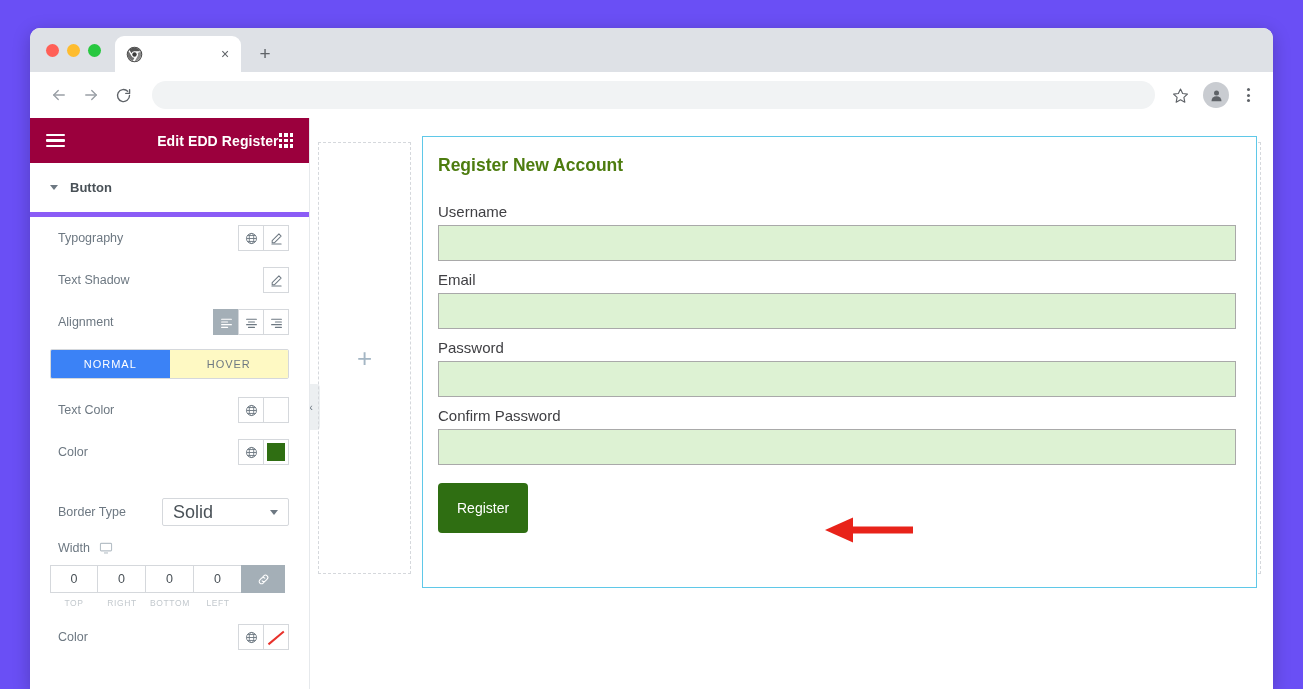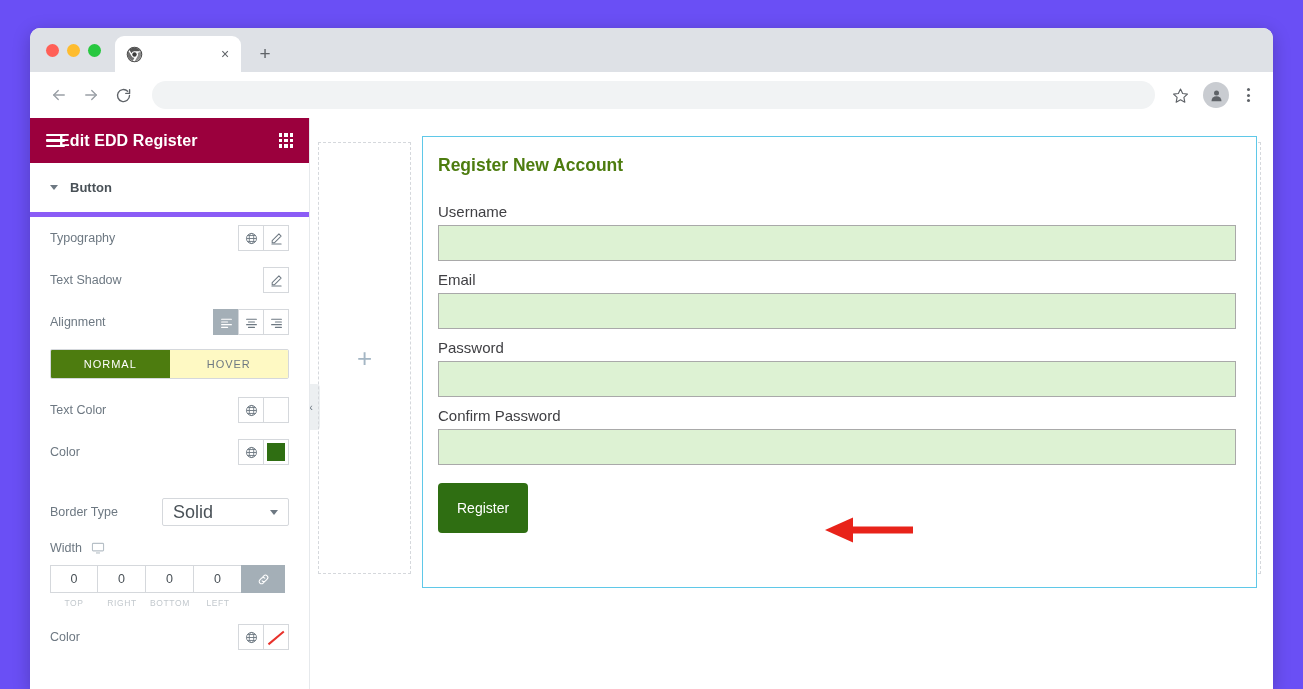--- a/index.html
+++ b/index.html
@@ -170,25 +170,25 @@
     padding: 0 16px;
   }
   #panel-menu-icon {
     display: flex; flex-direction: column; gap: 3px; width: 19px;
   }
   #panel-menu-icon i {
     display: block; height: 2.5px; background: #ffffff; border-radius: 1px;
   }
   #panel-title {
     color: #ffffff;
-    font-size: 16px;
+    font-size: 14px;
     font-weight: bold;
     letter-spacing: .1px;
     flex: 1;
-    text-align: left;
+    text-align: right;
     margin-left: -6px;
   }
   #panel-apps-icon {
     display: grid;
     grid-template-columns: repeat(3, 3.4px);
     grid-template-rows: repeat(3, 3.4px);
     gap: 2.1px;
   }
   #panel-apps-icon i { background: #ffffff; display: block; }
 
@@ -212,20 +212,21 @@
     color: #495157;
   }
 
   #panel-body { padding: 0 20px; }
 
   .ctrl-row {
     display: flex;
     align-items: center;
     justify-content: space-between;
     min-height: 42px;
+    margin-left: 8px;
   }
   .ctrl-label {
     font-size: 12.5px;
     color: #6d7882;
     display: flex;
     align-items: center;
     gap: 9px;
   }
 
   .btn-group { display: flex; }
@@ -269,21 +270,21 @@
     height: 30px;
   }
   .nh-tab {
     flex: 1;
     display: flex; align-items: center; justify-content: center;
     font-size: 11px;
     letter-spacing: 1px;
     color: #6d7882;
     background: #fef9c3;
   }
-  .nh-tab.active { background: #4d7c0f; color: #ffffff; }
+  .nh-tab.active { background: #3b82f6; color: #ffffff; }
 
   #border-type-select {
     width: 127px;
     height: 28px;
     border: 1px solid #d5d8dc;
     border-radius: 2px;
     display: flex;
     align-items: center;
     padding: 0 10px;
     font-size: 18px;

